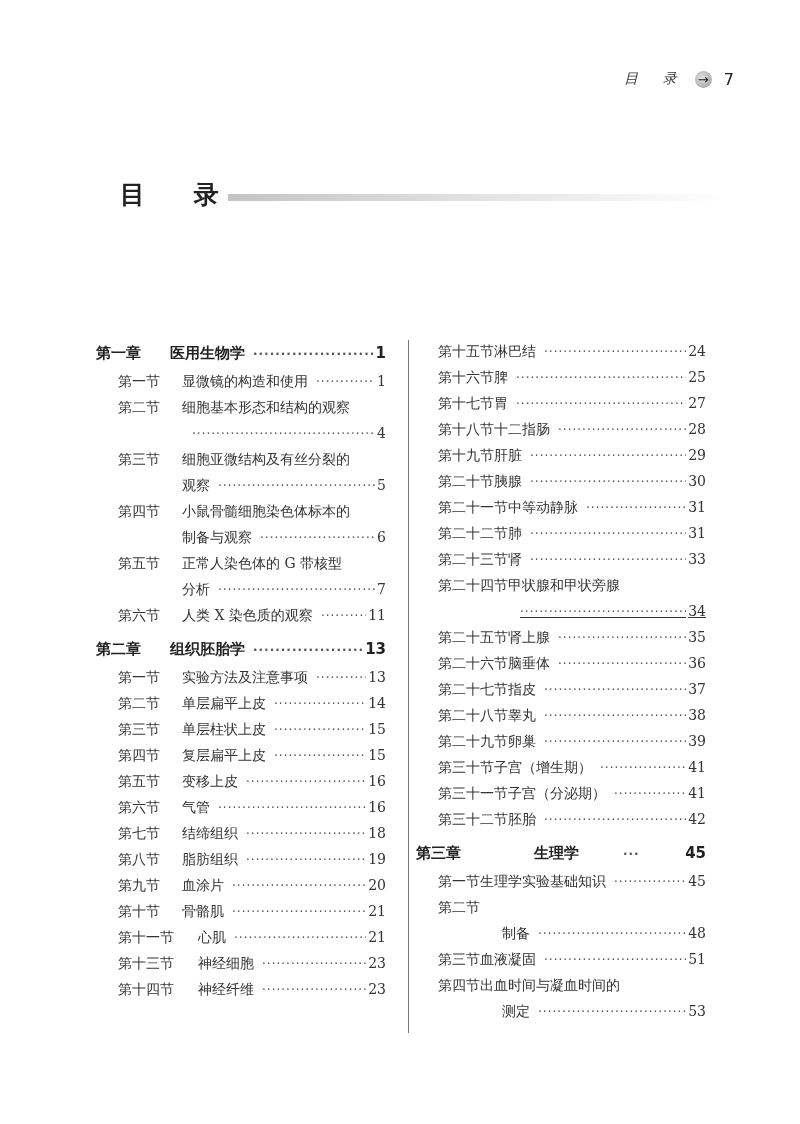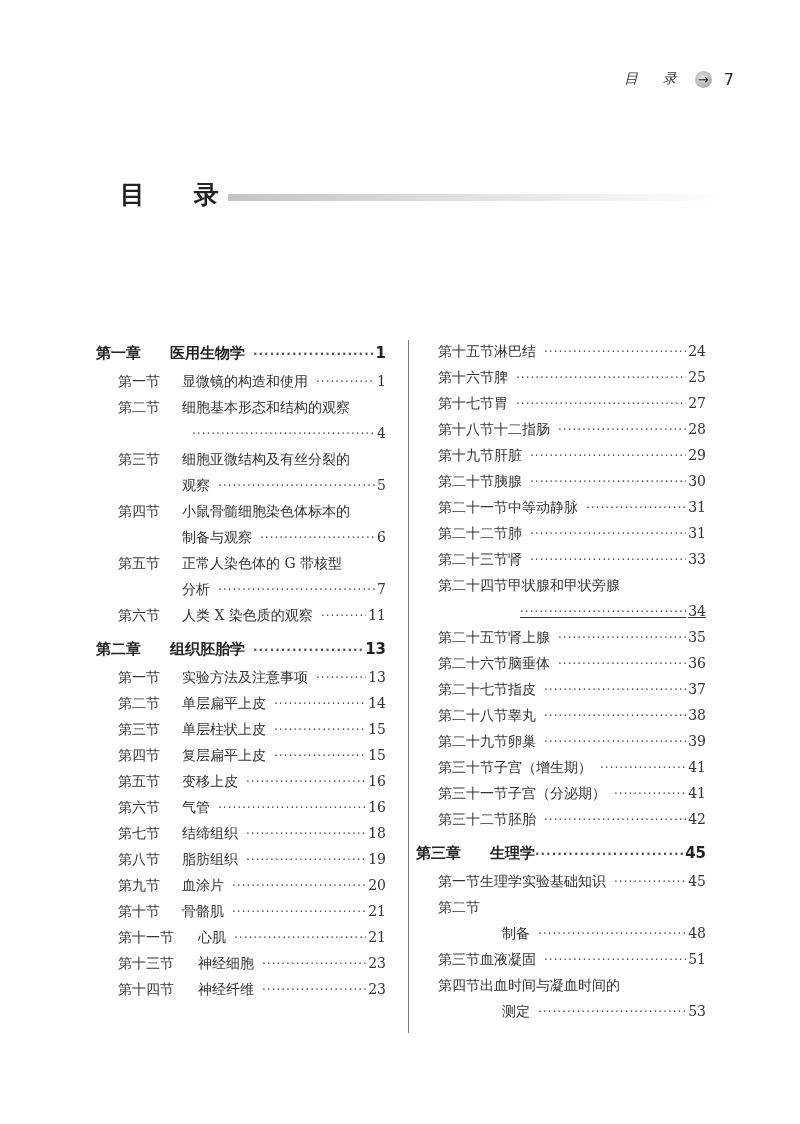--- a/index.html
+++ b/index.html
@@ -51,21 +51,21 @@
   .title { flex: 0 0 auto; }
   .leader {
     flex: 1 1 auto; overflow: hidden; margin: 0 2px 0 8px;
     color: #555; letter-spacing: 1px; font-size: 12px;
   }
   .leader::before { content: "································································································"; }
   .pg { flex: 0 0 auto; min-width: 8px; text-align: right; }
   .cont { padding-left: 86px; }
   .cont.lead-only .leader { margin-left: 0; }
   .right-sec { padding-left: 22px; }
-  .col-right .chapter { margin-left: 0; }
+  .col-right .chapter { margin-left: 0; gap: 44px; }
 </style>
 </head>
 <body>
 
 <div class="running-head">
   <span class="rh-title">目 录</span>
   <span class="rh-arrow">→</span>
   <span class="rh-page">7</span>
 </div>
 

